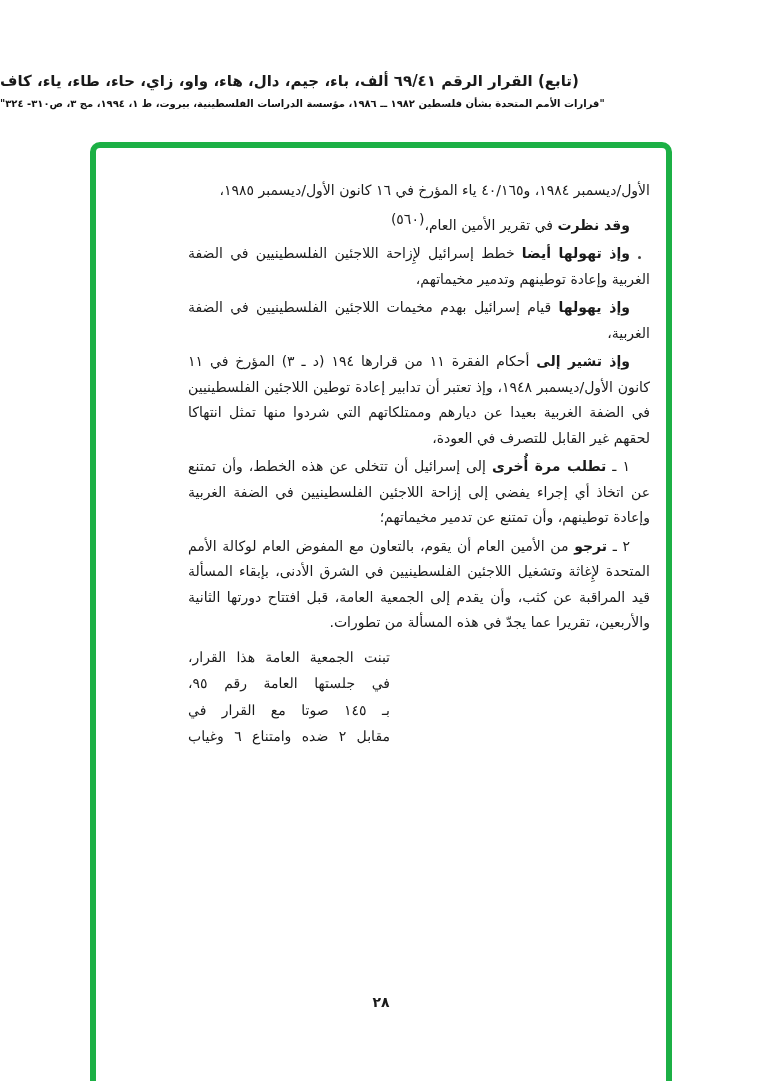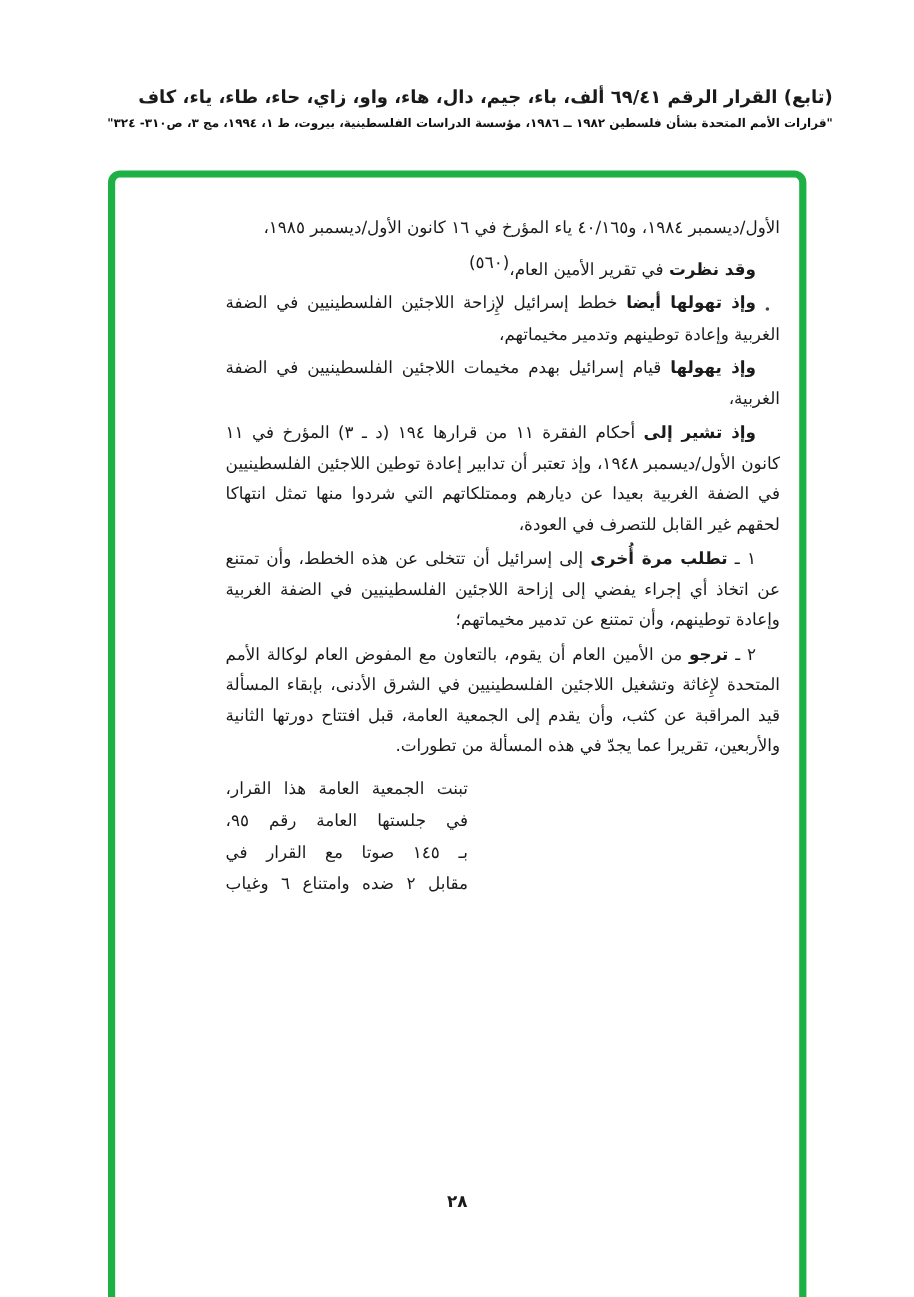--- a/index.html
+++ b/index.html
@@ -5,21 +5,21 @@
   html,body { margin:0; padding:0; }
   body {
     width:762px; height:1081px;
     background:#ffffff;
     position:relative;
     font-family:"DejaVu Sans", sans-serif;
     color:#1a1a1a;
     overflow:hidden;
   }
   
-  .header { position:absolute; top:70px; left:0; width:694px; text-align:right; direction:rtl; }
+  .header { position:absolute; top:70px; left:0; width:694px; text-align:left; direction:rtl; }
   .header-title { font-size:15px; font-weight:bold; letter-spacing:0; line-height:22px; }
   .header-source { font-size:10px; font-weight:bold; margin-top:5px; line-height:14px; color:#111; }
   
   .green-box {
     position:absolute; left:90px; top:142px;
     width:582px; height:1076px;
     box-sizing:border-box;
     border:6px solid #1cb045;
     border-radius:10px;
     background:#fff;
@@ -34,20 +34,21 @@
   }
   p.para { margin:0 0 3px 0; text-indent:20px; }
   p.para.no-indent { text-indent:0; }
   .lead { font-weight:bold; }
   .fn-ref { font-size:14px; vertical-align:6px; letter-spacing:0; }
   
   .adoption {
     width:202px;
     margin:9px auto 0 0;   
     direction:rtl;
+    font-family:Liberation Serif, serif;
   }
   .adopt-line {
     text-align:justify;
     text-align-last:justify;
     font-size:14px;
     line-height:26.5px;
     white-space:normal;
   }
   
   .fn-block { position:absolute; bottom:34px; right:8px; width:122px; }

